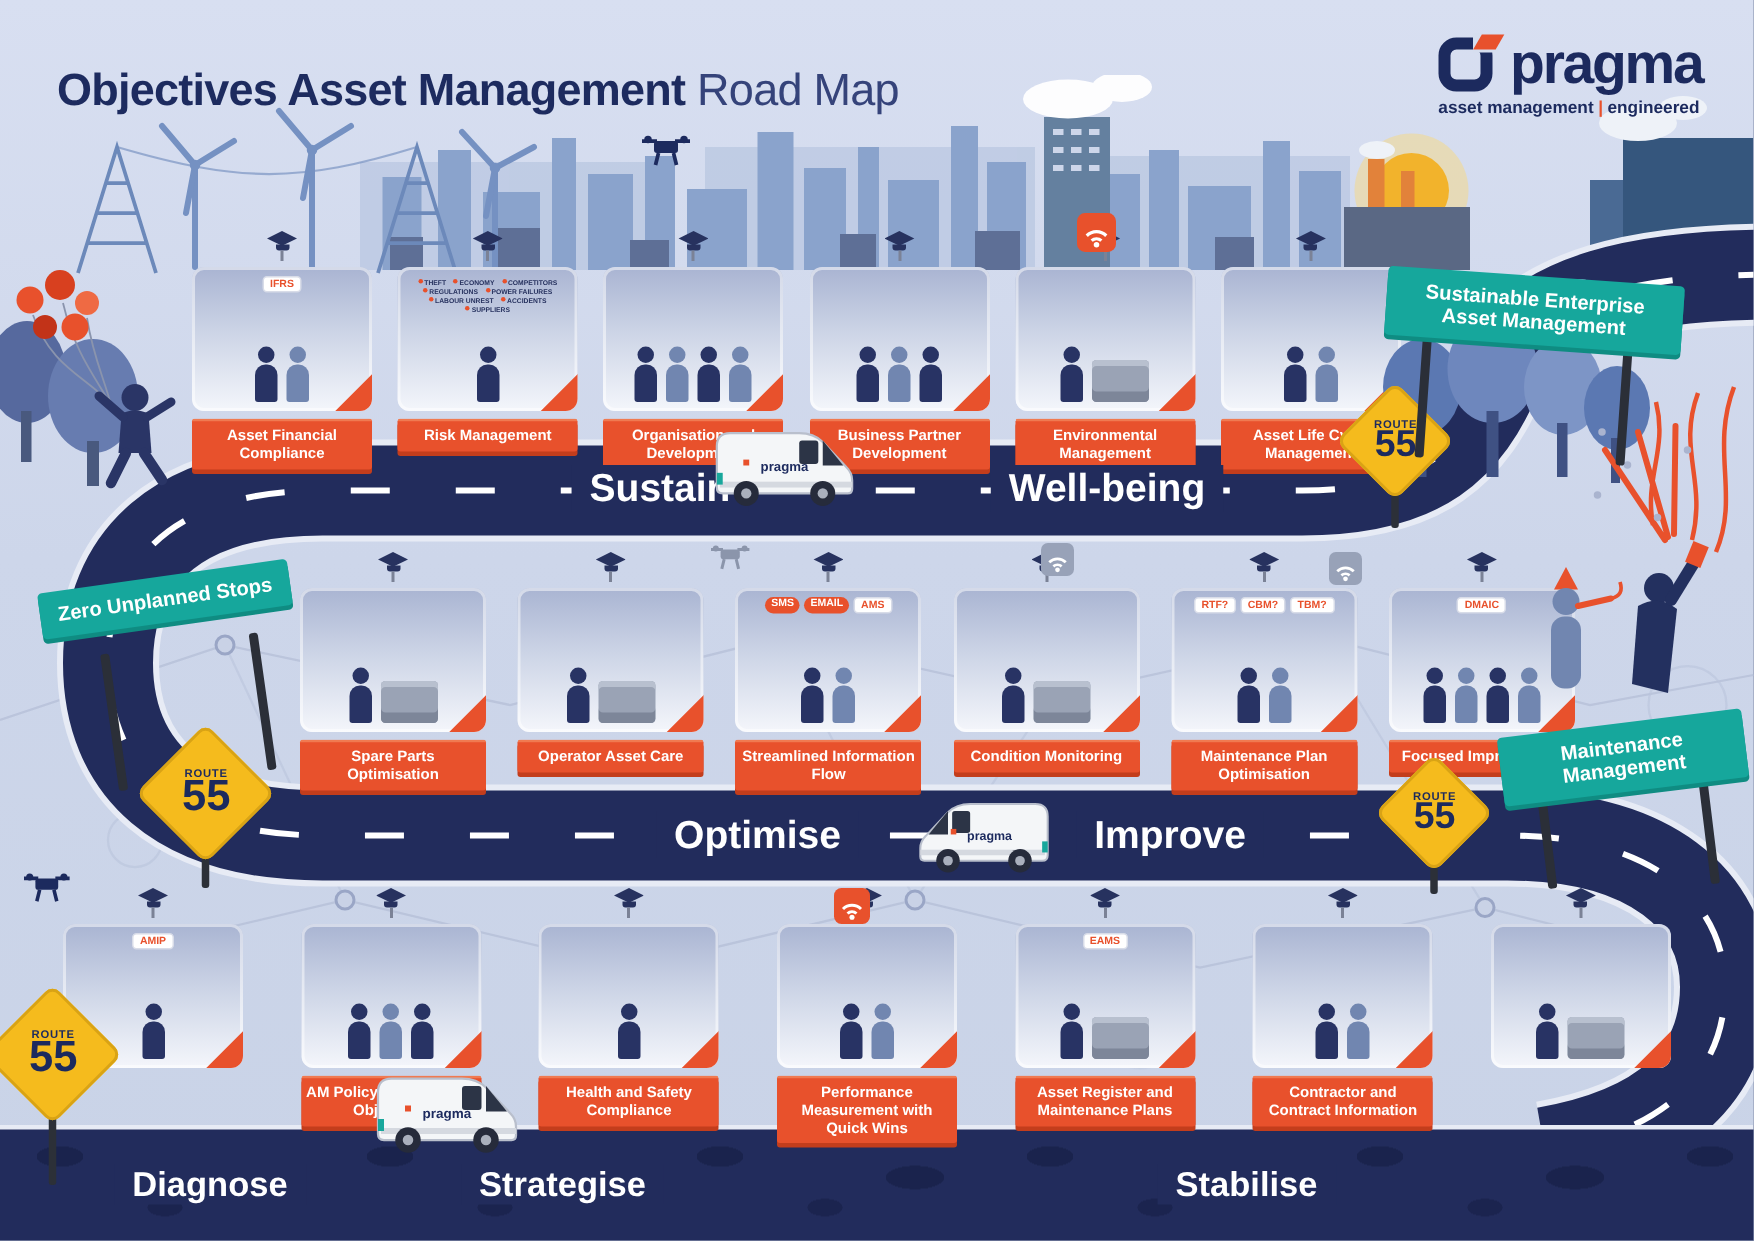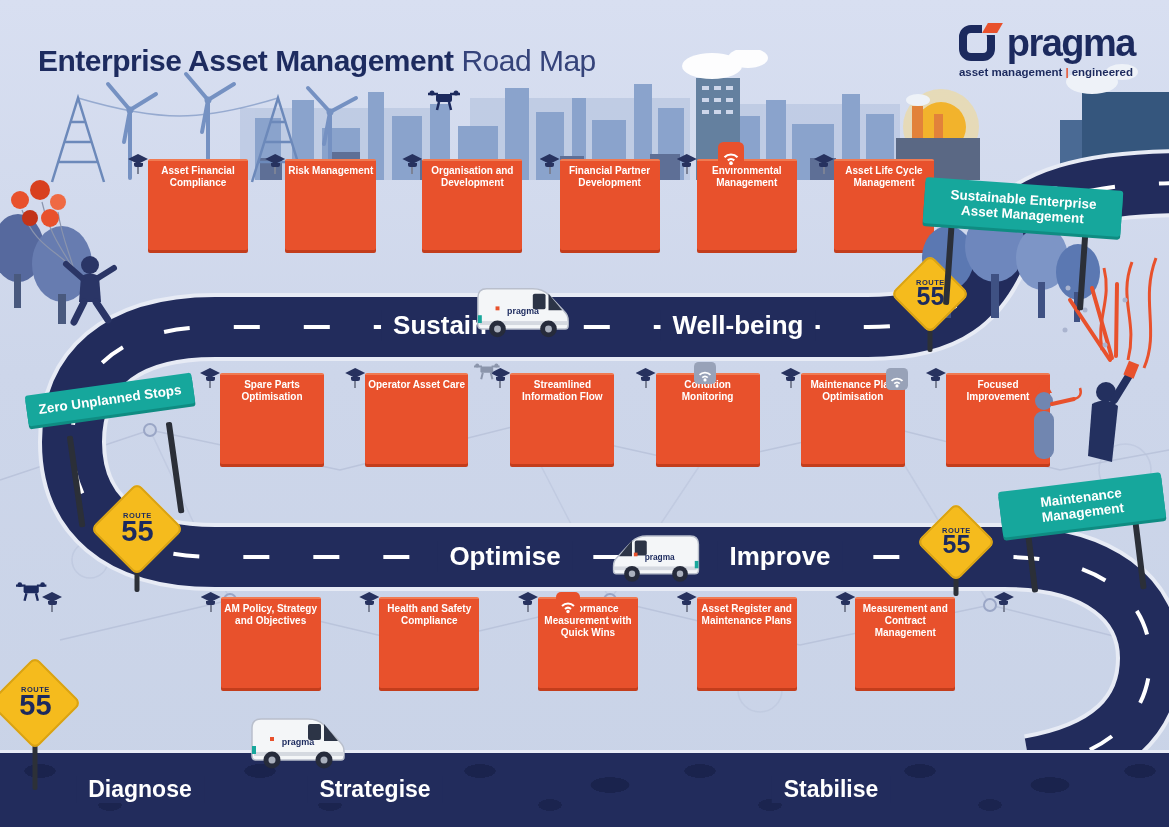--- a/index.html
+++ b/index.html
@@ -39,21 +39,21 @@
   .rword{position:absolute;z-index:6;color:#fff;font-weight:700;transform:translateX(-50%);
     background:#222c5c;padding:0 12px;white-space:nowrap;}
   .rw-top,.rw-mid{font-size:26px;}
   .rw-bot{font-size:23px;}
 
   
   .row{position:absolute;display:flex;justify-content:space-between;z-index:4;}
   .row-top{left:128px;top:154px;width:806px;}
   .row-middle{left:200px;top:368px;width:850px;}
   .row-bottom{left:42px;top:592px;width:1072px;}
-  .station{width:120px;display:flex;flex-direction:row;align-items:stretch;}
+  .station{width:120px;display:flex;flex-direction:column;align-items:stretch;}
   .row-middle .station{width:124px;}
   .capwrap{height:24px;display:flex;flex-direction:column;align-items:center;}
   .cap{width:20px;height:13px;background:#27325f;clip-path:polygon(50% 0,100% 38%,50% 76%,0 38%);}
   .capbase{width:9px;height:4px;background:#27325f;margin-top:-4px;border-radius:0 0 2px 2px;}
   .cpole{width:2px;height:7px;background:#7b8296;}
   .panel{position:relative;height:96px;border-radius:8px;overflow:hidden;
     background:linear-gradient(180deg,#a9b4d2 0%,#ccd4e6 45%,#f4f6fb 100%);
     box-shadow:0 0 0 2px rgba(255,255,255,.5) inset;}
   .wedge{position:absolute;right:-16px;bottom:-7px;width:54px;height:17px;background:#e8512c;transform:rotate(-45deg);}
   .chips{position:absolute;top:6px;left:0;right:0;display:flex;gap:3px;justify-content:center;flex-wrap:wrap;z-index:2;}
@@ -205,21 +205,21 @@
       <path d="M330 180 L330 112"></path>
         <path d="M330 112 L308 88 M330 112 L356 98 M330 112 L324 144"></path>
     </g>
     <g fill="#7591c2">
         <circle cx="130" cy="110" r="3.5"></circle>
         <circle cx="208" cy="100" r="3.5"></circle>
         <circle cx="330" cy="112" r="3.5"></circle>
       </g>
   </svg>
 
-  <h1 class="title"><span>Enterprise Asset Management</span> <span class="t-light">Road Map</span></h1>
+  <h1 class="title"><span>Objectives Asset Management</span> <span class="t-light">Road Map</span></h1>
   <div class="logo">
     <div class="licon">
       <div class="lring"></div>
       <div class="lnotch"></div>
       <div class="lflag"></div>
     </div>
     <div class="lname">pragma</div>
   </div>
   <div class="ltag"><span>asset management</span><span class="lpipe">|</span><span>engineered</span></div>
 
@@ -348,21 +348,21 @@
               <i class="h"></i>
               <i class="b"></i>
             </div>
             <div class="person c-navy">
               <i class="h"></i>
               <i class="b"></i>
             </div>
           </div>
           <div class="wedge"></div>
         </div>
-        <div class="plate">Financial Partner Development</div>
+        <div class="plate">Business Partner Development</div>
       </div>
       <div class="station">
         <div class="capwrap">
           <i class="cap"></i>
           <i class="capbase"></i>
           <i class="cpole"></i>
         </div>
         <div class="panel">
           <div class="figs">
             <div class="person c-navy">
@@ -653,21 +653,21 @@
               <i class="h"></i>
               <i class="b"></i>
             </div>
             <div class="person c-slate">
               <i class="h"></i>
               <i class="b"></i>
             </div>
           </div>
           <div class="wedge"></div>
         </div>
-        <div class="plate">Measurement and Contract Management</div>
+        <div class="plate">Contractor and Contract Information</div>
       </div>
       <div class="station">
         <div class="capwrap">
           <i class="cap"></i>
           <i class="capbase"></i>
           <i class="cpole"></i>
         </div>
         <div class="panel">
           <div class="figs">
             <div class="person c-navy">

